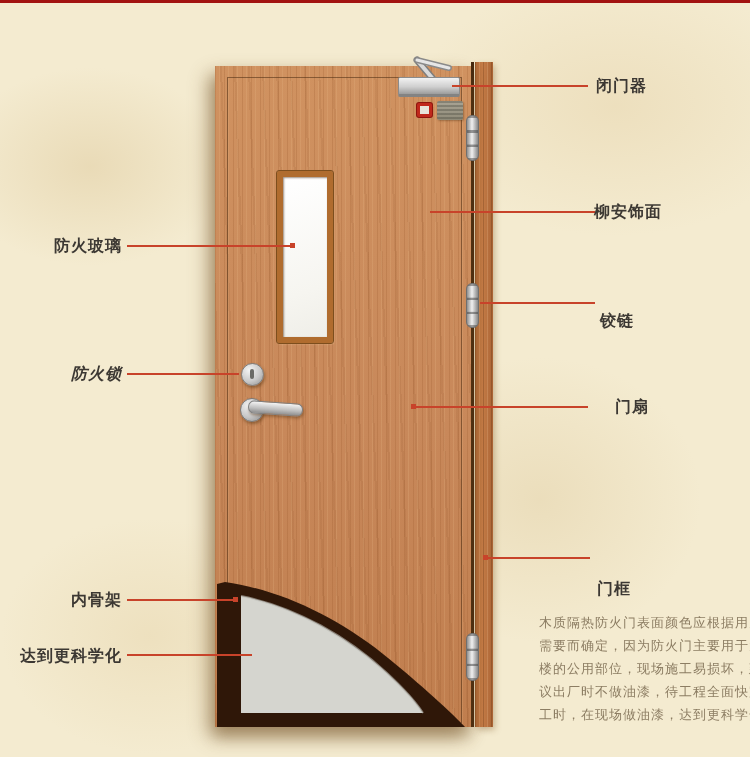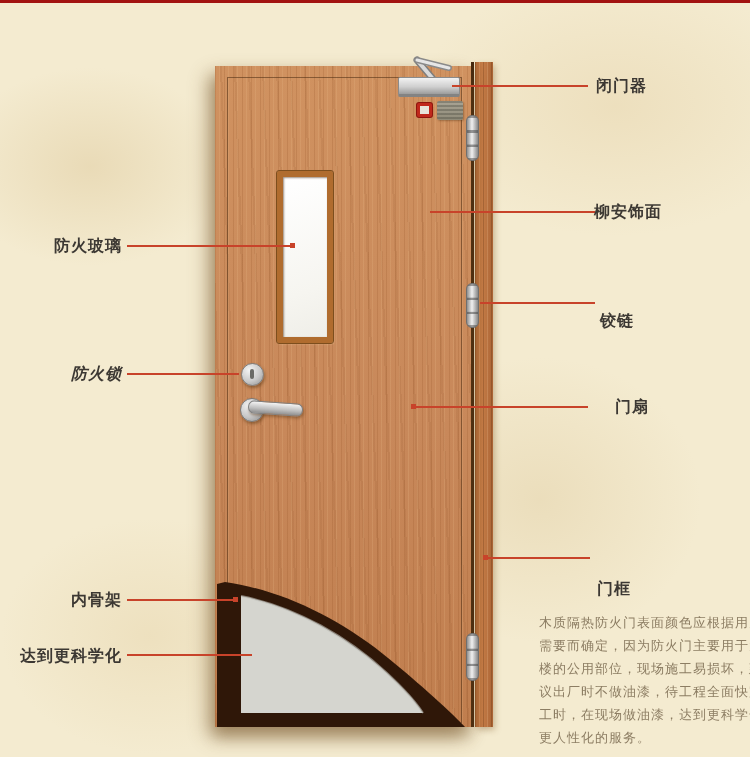--- a/index.html
+++ b/index.html
@@ -188,16 +188,15 @@
   <div class="callout left abs" style="left:18px;top:365px;font-style:italic;">防火锁</div>
   <div class="callout left abs" style="left:18px;top:591px;">内骨架</div>
   <div class="callout left abs" style="left:18px;top:647px;">达到更科学化</div>
 
   <div id="note" class="abs">
     <div class="line">木质隔热防火门表面颜色应根据用户</div>
     <div class="line">需要而确定，因为防火门主要用于大</div>
     <div class="line">楼的公用部位，现场施工易损坏，建</div>
     <div class="line">议出厂时不做油漆，待工程全面快完</div>
     <div class="line">工时，在现场做油漆，达到更科学化</div>
-    <div class="line">更人性化的服务。</div>
   </div>
 
 </div>
 
 </body></html>

